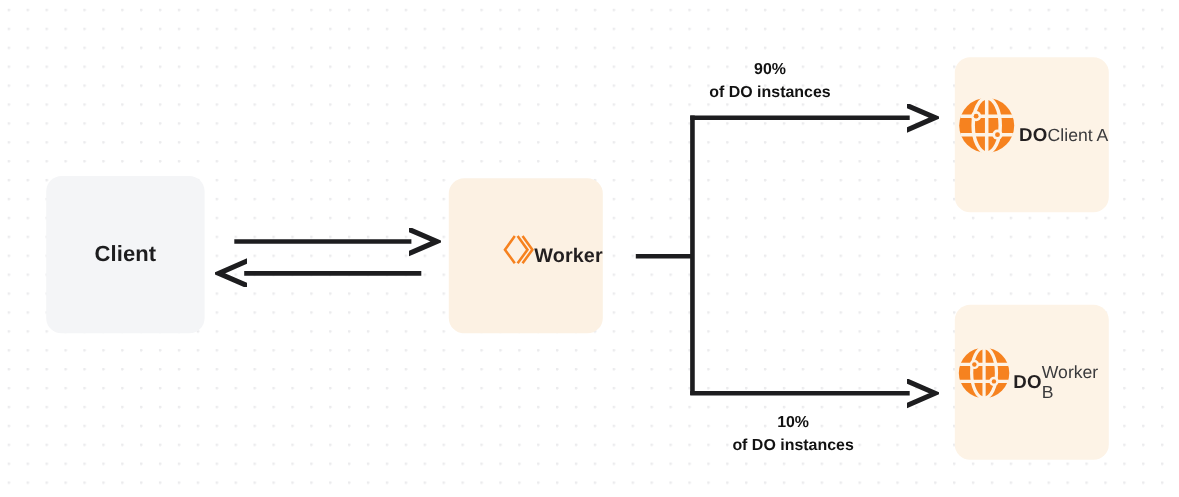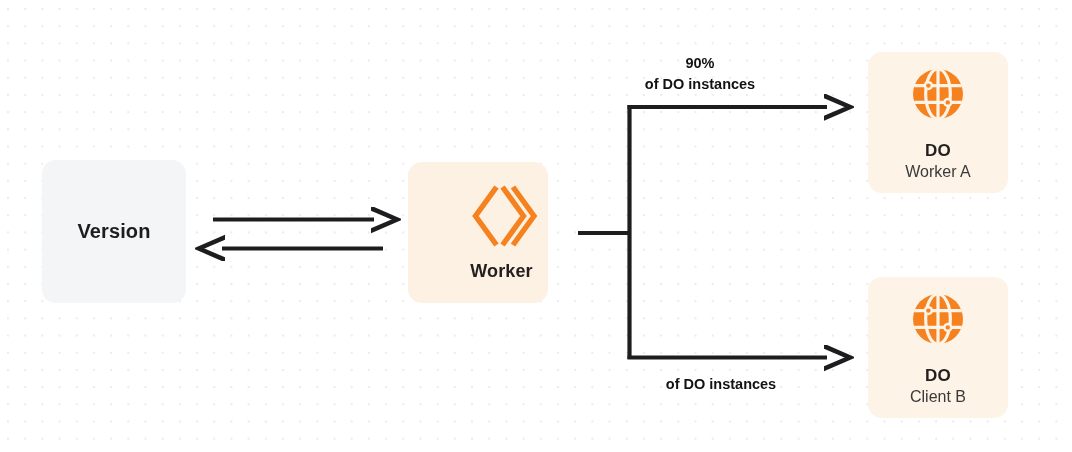--- a/index.html
+++ b/index.html
@@ -24,21 +24,21 @@
     background-size: 17.2px 17.2px;
     background-position: 7px 8px;
   }
 
   
   .node {
     position: absolute;
     box-sizing: border-box;
     border-radius: 14px;
     display: flex;
-    flex-direction: column;
+    flex-direction: row;
     align-items: center;
     justify-content: center;
   }
   .node-client {
     left: 42px;
     top: 160px;
     width: 144px;
     height: 143px;
     background: #f4f5f7;
   }
@@ -156,21 +156,21 @@
     <line x1="578" y1="233" x2="629" y2="233" stroke="#1d1d1f" stroke-width="4.2"></line>
 
     <line x1="629.5" y1="105" x2="629.5" y2="359" stroke="#1d1d1f" stroke-width="4.2"></line>
 
     <line x1="627.5" y1="107" x2="827" y2="107" stroke="#1d1d1f" stroke-width="4.2" marker-end="url(#arrowR)"></line>
 
     <line x1="627.5" y1="357.5" x2="827" y2="357.5" stroke="#1d1d1f" stroke-width="4.2" marker-end="url(#arrowR)"></line>
   </svg>
 
   <div class="node node-client">
-    <span class="node-title-lg">Version</span>
+    <span class="node-title-lg">Client</span>
   </div>
 
   <div class="node node-worker">
     <svg class="icon-worker" viewBox="0 0 72 66">
       <path d="M30.5 4 L9.5 33 L30.5 62" fill="none" stroke="#f6821f" stroke-width="5.4" stroke-linejoin="miter" stroke-linecap="butt"></path>
       <path d="M36.5 4 L57.5 33 L36.5 62" fill="none" stroke="#f6821f" stroke-width="5.4" stroke-linejoin="miter" stroke-linecap="butt"></path>
       <path d="M47 4 L68 33 L47 62" fill="none" stroke="#f6821f" stroke-width="5.4" stroke-linejoin="miter" stroke-linecap="butt"></path>
     </svg>
     <span class="node-title-md">Worker</span>
   </div>
@@ -183,43 +183,44 @@
         <line x1="29" y1="4" x2="29" y2="54"></line>
         <line x1="5.2" y1="20.6" x2="52.8" y2="20.6"></line>
         <line x1="5.2" y1="37.4" x2="52.8" y2="37.4"></line>
       </g>
       <circle cx="19.4" cy="20.6" r="4.6" fill="#fdf3e6"></circle>
       <circle cx="19.4" cy="20.6" r="2.2" fill="#f6821f"></circle>
       <circle cx="38.8" cy="37.4" r="4.6" fill="#fdf3e6"></circle>
       <circle cx="38.8" cy="37.4" r="2.2" fill="#f6821f"></circle>
     </svg>
     <span class="node-title-sm">DO</span>
-    <span class="node-sub">Worker A</span>
+    <span class="node-sub">Client A</span>
   </div>
 
   <div class="node node-do-b">
     <svg class="icon-globe" viewBox="0 0 58 58">
       <circle cx="29" cy="29" r="25" fill="#f6821f"></circle>
       <g fill="none" stroke="#fdf3e6" stroke-width="3.2">
         <ellipse cx="29" cy="29" rx="12.3" ry="25"></ellipse>
         <line x1="29" y1="4" x2="29" y2="54"></line>
         <line x1="5.2" y1="20.6" x2="52.8" y2="20.6"></line>
         <line x1="5.2" y1="37.4" x2="52.8" y2="37.4"></line>
       </g>
       <circle cx="19.4" cy="20.6" r="4.6" fill="#fdf3e6"></circle>
       <circle cx="19.4" cy="20.6" r="2.2" fill="#f6821f"></circle>
       <circle cx="38.8" cy="37.4" r="4.6" fill="#fdf3e6"></circle>
       <circle cx="38.8" cy="37.4" r="2.2" fill="#f6821f"></circle>
     </svg>
     <span class="node-title-sm">DO</span>
-    <span class="node-sub">Client B</span>
+    <span class="node-sub">Worker B</span>
   </div>
 
   <div class="edge-label label-top">
     <div>90%</div>
     <div>of DO instances</div>
   </div>
 
   <div class="edge-label label-bottom">
+    <div>10%</div>
     <div>of DO instances</div>
   </div>
 
 </div>
 
 </body></html>

